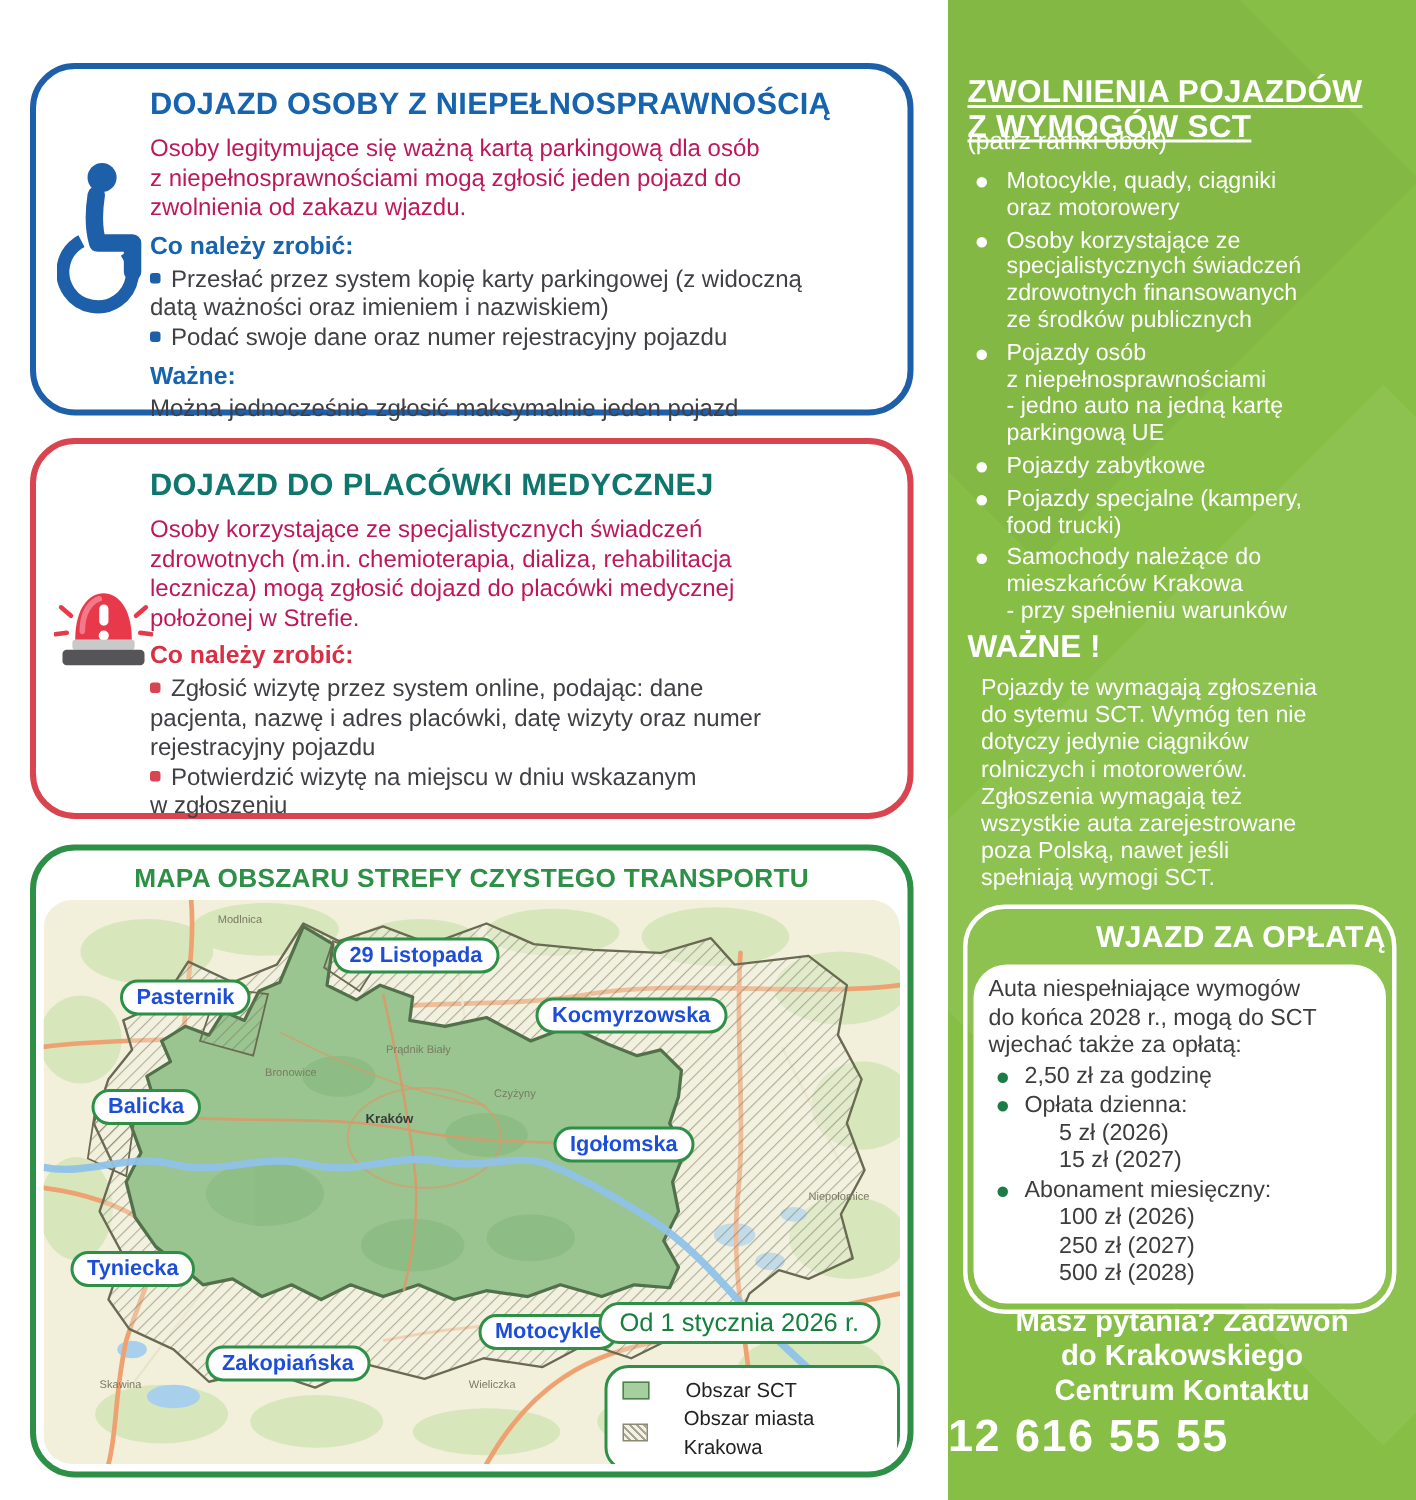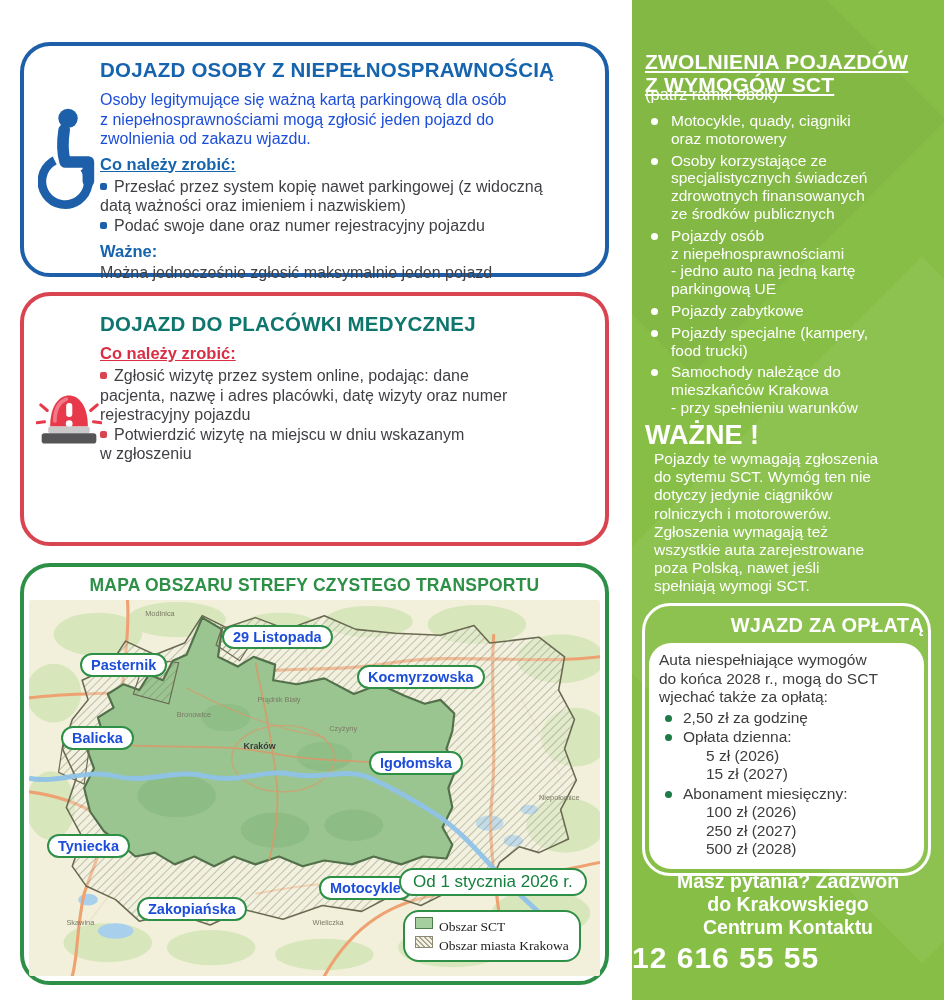--- a/index.html
+++ b/index.html
@@ -16,45 +16,45 @@
   .card-blue{top:42px;height:235px;border-color:#1d5fa8;}
   .card-red{top:292px;height:254px;border-color:#d8444f;}
   .card-green{top:563px;height:422px;border-color:#2e8f47;}
 
   .card-icon{position:absolute;left:10px;top:0;width:70px;height:100%;
              display:flex;align-items:center;justify-content:center;}
   .card-content{margin-left:76px;padding:12px 14px 6px 0;}
   .card-title{font-weight:bold;font-size:20.5px;letter-spacing:.2px;margin:0 0 8px 0;}
   .card-blue .card-title{color:#1663ae;}
   .card-red .card-title{color:#0f766e;margin-top:4px;}
-  .card-body{font-size:16px;line-height:19.5px;margin:0 0 6px 0;color:#1d4ed8;}
-  .todo-label{font-weight:bold;font-size:16.5px;margin:6px 0 3px 0;text-decoration:underline;}
+  .card-body{font-size:16px;line-height:19.5px;margin:0 0 6px 0;color:#be185d;}
+  .todo-label{font-weight:bold;font-size:16.5px;margin:6px 0 3px 0;}
   .card-blue .todo-label,.card-blue .imp-label{color:#1663ae;}
   .card-red .todo-label{color:#d92e44;}
   .todo{font-size:16px;line-height:19.5px;margin:0;color:#413f44;}
   .sq{display:inline-block;width:7px;height:7px;border-radius:2px;margin:0 7px 2px 0;}
   .card-blue .sq{background:#1d5fa8;}
   .card-red .sq{background:#d8444f;}
   .imp-label{font-weight:bold;font-size:16.5px;margin:7px 0 2px 0;}
   .imp-line{font-size:16px;line-height:19.5px;margin:0;color:#413f44;}
 
   
   .map-title{color:#2e8f47;font-weight:bold;font-size:17.5px;text-align:center;
              margin:8px 10px 0 10px;letter-spacing:.2px;}
   .map-wrap{position:absolute;left:5px;right:5px;top:33px;bottom:5px;
-            border-radius:2px;overflow:hidden;}
+            border-radius:19px;overflow:hidden;}
   .map-wrap svg{position:absolute;inset:0;width:100%;height:100%;}
   .pill{position:absolute;background:#fff;border:2.5px solid #2e8f47;border-radius:14px;
         padding:1px 9px;font-weight:bold;font-size:14.5px;color:#1d4ed8;white-space:nowrap;
         line-height:18px;}
   .map-note{position:absolute;background:#fff;border:2.5px solid #2e8f47;border-radius:15px;
         padding:2px 12px;font-size:17px;font-weight:500;color:#15803d;white-space:nowrap;}
   .legend{position:absolute;background:#fff;border:2.5px solid #2e8f47;border-radius:16px;
         padding:5px 10px;font-size:13.5px;color:#222;}
-  .legend-row{display:flex;gap:6px;line-height:19px;font-family:Liberation Serif, serif;}
+  .legend-row{display:flex;align-items:center;gap:24px;line-height:19px;}
   .swatch{width:18px;height:12px;display:inline-block;box-sizing:border-box;}
   .swatch-sct{background:#a5cf9e;border:1.5px solid #4e8049;}
   .swatch-city{background:repeating-linear-gradient(45deg,#f3f1e6 0 2px,#a9a690 2px 3.5px);
                border:1.5px solid #8b8974;}
 
   
   .panel{position:absolute;left:632px;top:0;width:312px;height:1000px;background:#87bf46;
          color:#fff;overflow:hidden;}
   .panel::before{content:"";position:absolute;width:500px;height:500px;left:40px;top:360px;
          background:rgba(255,255,255,0.055);transform:rotate(45deg);}
@@ -62,21 +62,21 @@
          background:rgba(0,0,0,0.035);transform:rotate(45deg);}
   .panel > *{position:relative;z-index:2;}
   .ex-title{position:absolute;left:13px;top:36px;font-weight:bold;font-size:21px;
             line-height:23px;letter-spacing:.2px;text-decoration:underline;}
   .ex-sub{position:absolute;left:13px;top:85px;font-size:16.5px;line-height:18px;}
   .ex-list{position:absolute;left:13px;top:112px;right:6px;}
   .ex-item{display:flex;margin:0 0 4px 0;}
   .dot{flex:0 0 auto;width:7px;height:7px;border-radius:50%;background:#fff;
        margin:6px 13px 0 6px;}
   .ex-text{font-size:15.5px;line-height:17.8px;}
-  .imp-title{position:absolute;left:13px;top:420px;font-weight:bold;font-size:27px;}
+  .imp-title{position:absolute;left:13px;top:420px;font-weight:bold;font-size:21px;}
   .imp-text{position:absolute;left:22px;top:450px;right:4px;font-size:15.5px;line-height:18.2px;}
 
   .paid-box{position:absolute;left:10px;right:13px;top:603px;border:3.5px solid #fff;
             border-radius:28px;padding:4px;box-sizing:border-box;}
   .paid-title{text-align:right;font-weight:bold;font-size:20px;letter-spacing:.3px;
               padding:4px 0 6px 0;}
   .paid-inner{background:#fff;border-radius:22px;color:#3d3c3e;padding:8px 6px 10px 10px;}
   .paid-intro{font-size:15.5px;line-height:18.5px;margin:0 0 2px 0;}
   .paid-item{display:flex;margin:1px 0 0 0;}
   .paid-item .dot{background:#1e7a46;margin:6px 11px 0 6px;}
@@ -98,21 +98,21 @@
       <path d="M27,25 C25,38 25,48 28,58 L52,58 L52,78" fill="none" stroke="#1d5fa8" stroke-width="12" stroke-linecap="round" stroke-linejoin="round"></path>
       <circle cx="28" cy="78" r="24" fill="none" stroke="#1d5fa8" stroke-width="9" stroke-dasharray="116 36" transform="rotate(-35 28 78)"></circle>
     </svg>
   </div>
   <div class="card-content">
     <h2 class="card-title">DOJAZD OSOBY Z NIEPEŁNOSPRAWNOŚCIĄ</h2>
     <p class="card-body prewrap">Osoby legitymujące się ważną kartą parkingową dla osób
 z niepełnosprawnościami mogą zgłosić jeden pojazd do
 zwolnienia od zakazu wjazdu.</p>
     <p class="todo-label">Co należy zrobić:</p>
-    <p class="todo"><span class="sq"></span><span class="prewrap">Przesłać przez system kopię nawet parkingowej (z widoczną
+    <p class="todo"><span class="sq"></span><span class="prewrap">Przesłać przez system kopię karty parkingowej (z widoczną
 datą ważności oraz imieniem i nazwiskiem)</span></p>
     <p class="todo"><span class="sq"></span><span class="prewrap">Podać swoje dane oraz numer rejestracyjny pojazdu</span></p>
     <p class="imp-label">Ważne:</p>
     <p class="imp-line">Można jednocześnie zgłosić maksymalnie jeden pojazd</p>
   </div>
 </section>
 
 <section class="card card-red">
   <div class="card-icon">
     <svg width="66" height="64" viewBox="0 0 70 64" aria-hidden="true">
@@ -125,20 +125,24 @@
       <path d="M15,40 C15,17 25,7 35,7 C45,7 55,17 55,40 Z" fill="#e8394b"></path>
       <path d="M20,34 C20,20 26,13 32,11" fill="none" stroke="#f2798a" stroke-width="4" stroke-linecap="round"></path>
       <rect x="32" y="15" width="6.5" height="15" rx="3.2" fill="#fff"></rect>
       <circle cx="35.2" cy="37" r="3.6" fill="#fff"></circle>
       <rect x="13" y="40" width="44" height="7" rx="2" fill="#c9c9c9"></rect>
       <rect x="6" y="47" width="58" height="11" rx="3" fill="#555557"></rect>
     </svg>
   </div>
   <div class="card-content">
     <h2 class="card-title">DOJAZD DO PLACÓWKI MEDYCZNEJ</h2>
+    <p class="card-body prewrap">Osoby korzystające ze specjalistycznych świadczeń
+zdrowotnych (m.in. chemioterapia, dializa, rehabilitacja
+lecznicza) mogą zgłosić dojazd do placówki medycznej
+położonej w Strefie.</p>
     <p class="todo-label">Co należy zrobić:</p>
     <p class="todo"><span class="sq"></span><span class="prewrap">Zgłosić wizytę przez system online, podając: dane
 pacjenta, nazwę i adres placówki, datę wizyty oraz numer
 rejestracyjny pojazdu</span></p>
     <p class="todo"><span class="sq"></span><span class="prewrap">Potwierdzić wizytę na miejscu w dniu wskazanym
 w zgłoszeniu</span></p>
   </div>
 </section>
 
 <section class="card card-green">

